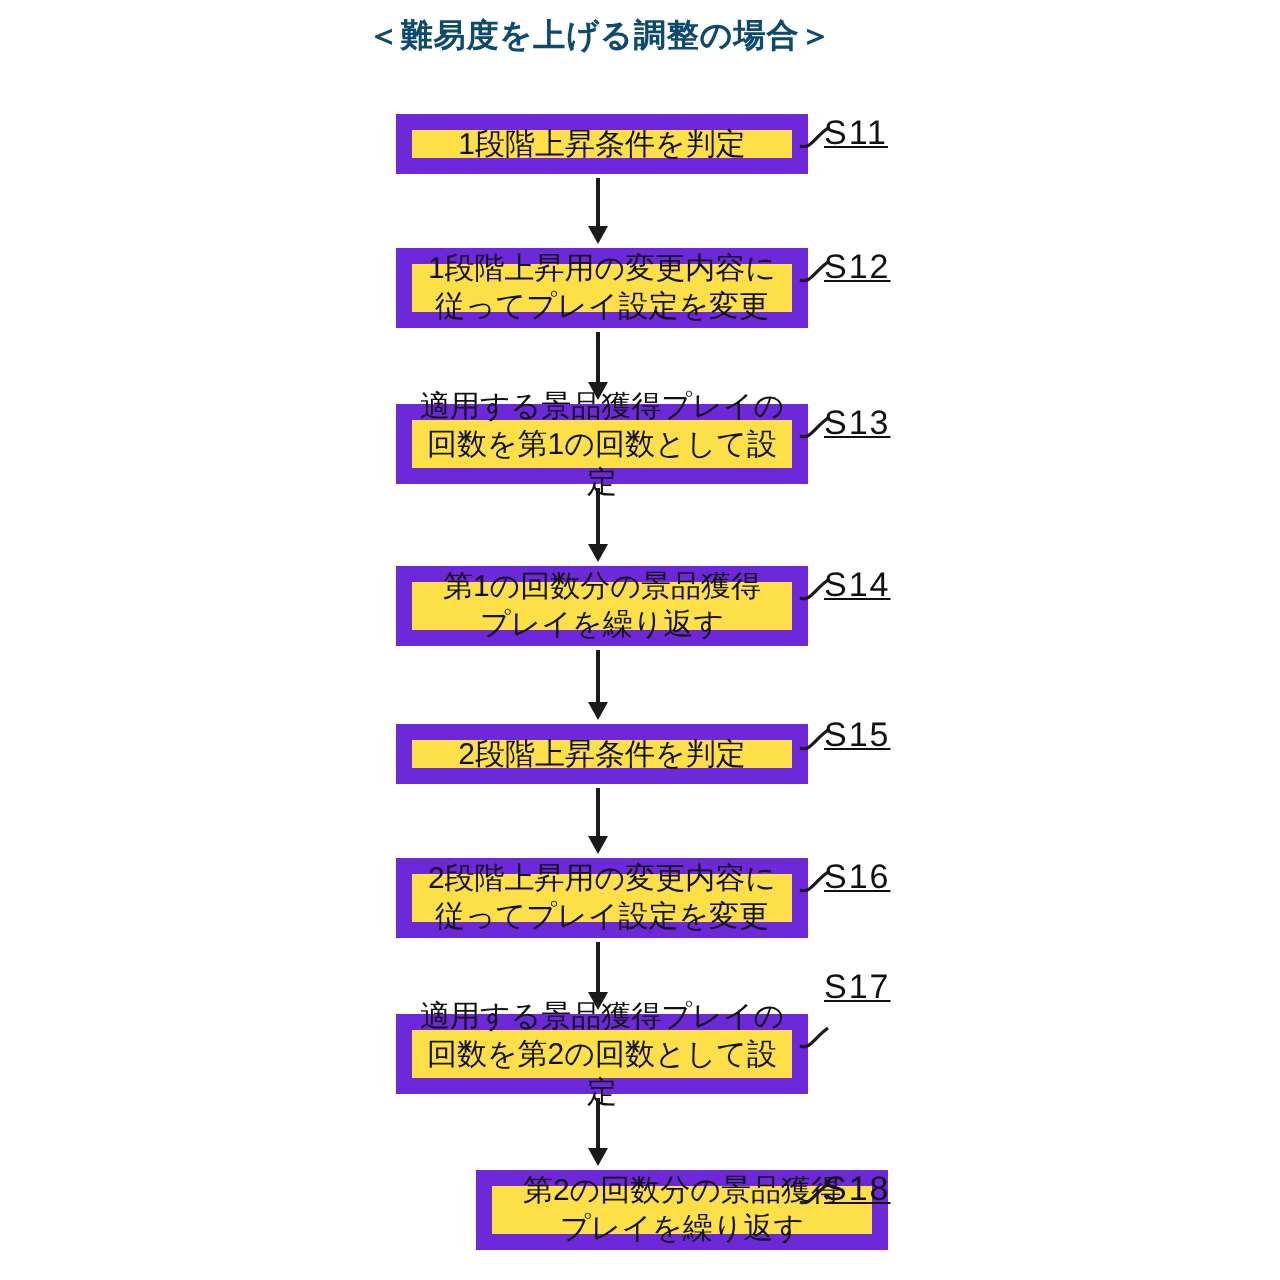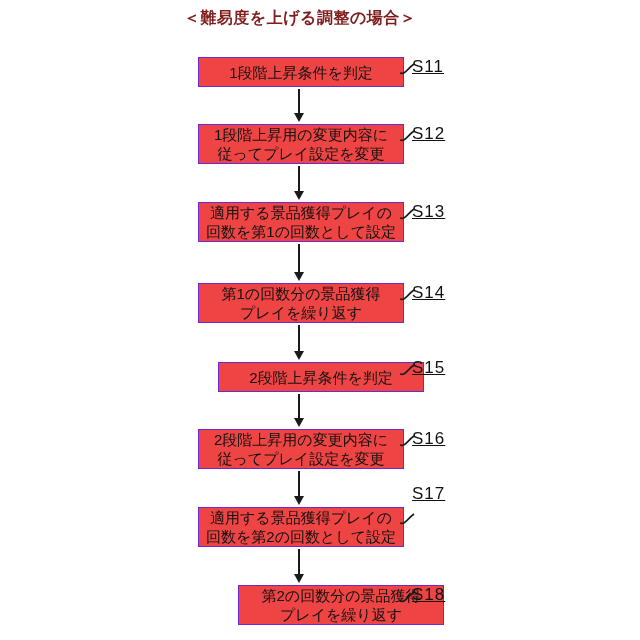--- a/index.html
+++ b/index.html
@@ -18,29 +18,29 @@
   }
   .diagram-title {
     position: absolute;
     top: 8px;
     left: 300px;
     transform: translateX(-50%);
     white-space: nowrap;
     font-size: 16px;
     font-weight: bold;
     letter-spacing: 0.5px;
-    color: #7f1d1d;
+    color: #0c4a6e;
   }
   .step-box {
     position: absolute;
     left: 198px;
     width: 206px;
     box-sizing: border-box;
-    border: 1px solid #6d28d9;
-    background: #ef4444;
+    border: 8px solid #6d28d9;
+    background: #fde047;
     display: flex;
     align-items: center;
     justify-content: center;
     text-align: center;
   }
   .step-box .box-text {
     font-size: 15px;
     line-height: 19px;
     white-space: pre-line;
     color: #111111;
@@ -134,21 +134,21 @@
     <span class="box-text">第1の回数分の景品獲得
 プレイを繰り返す</span>
   </div>
   <svg class="leader" style="top:286px;" viewBox="0 0 16 16">
       <path d="M1,13 C6,15 8,9 15,4"></path>
     </svg>
   <div class="step-label" style="top:283px;">S14</div>
 
   <div class="flow-arrow" style="top:325px; height:35px;"></div>
 
-  <div class="step-box" style="top:362px; height:30px;margin-left:20px;">
+  <div class="step-box" style="top:362px; height:30px;">
     <span class="box-text">2段階上昇条件を判定</span>
   </div>
   <svg class="leader" style="top:361px;" viewBox="0 0 16 16">
       <path d="M1,13 C6,15 8,9 15,4"></path>
     </svg>
   <div class="step-label" style="top:358px;">S15</div>
 
   <div class="flow-arrow" style="top:394px; height:33px;"></div>
 
   <div class="step-box" style="top:429px; height:40px;">

